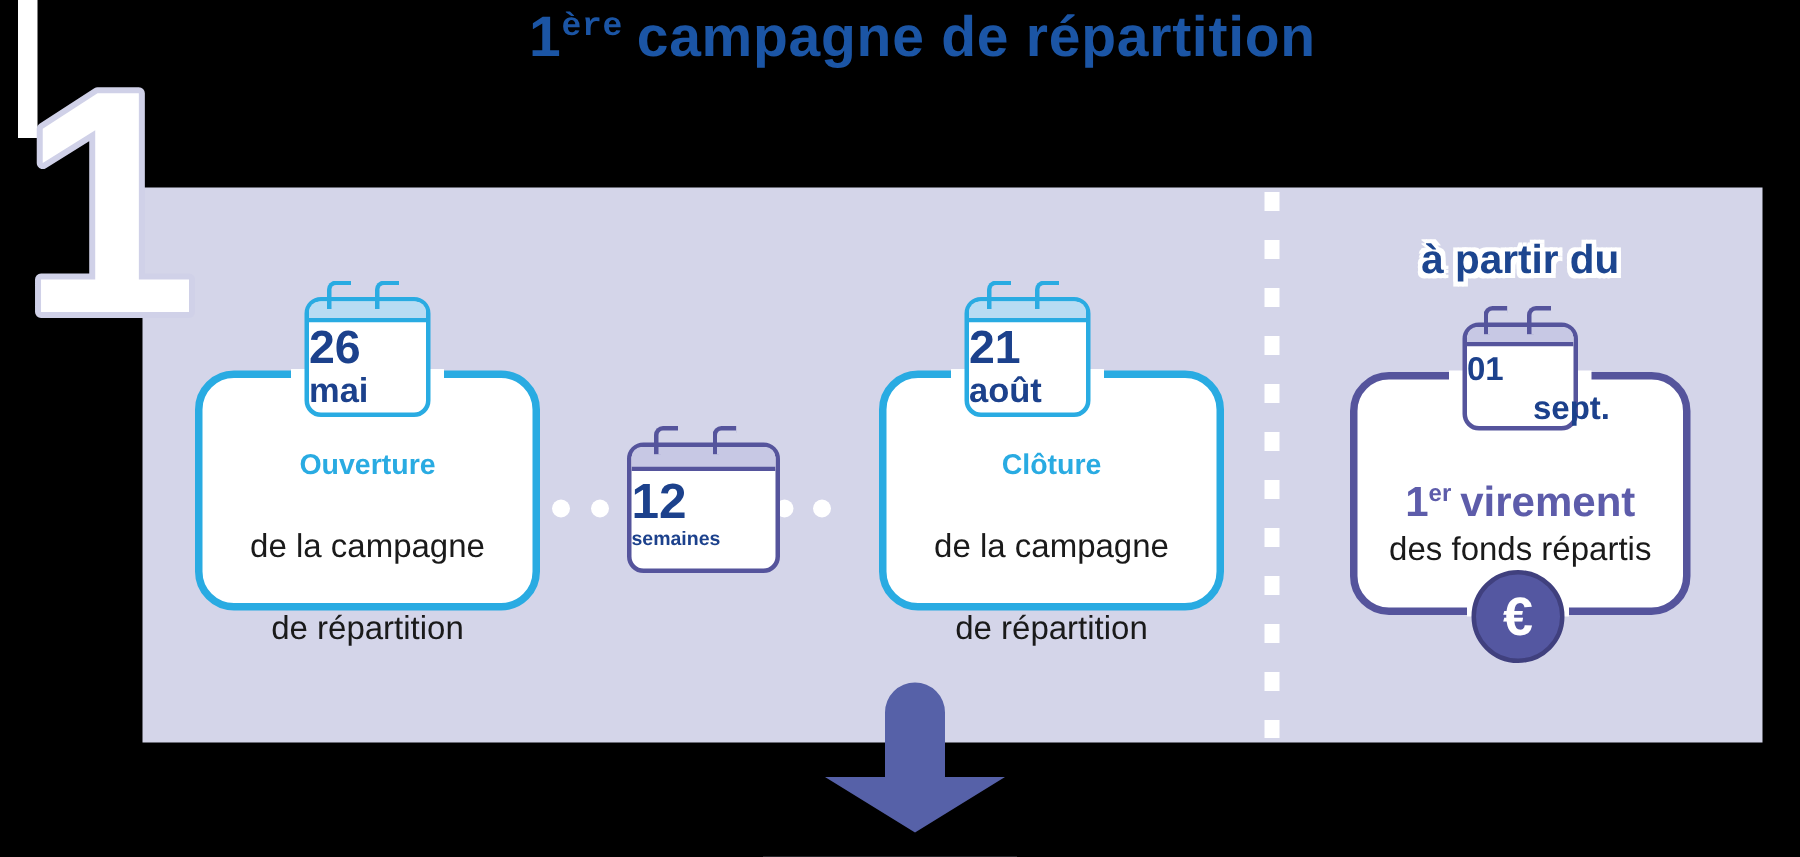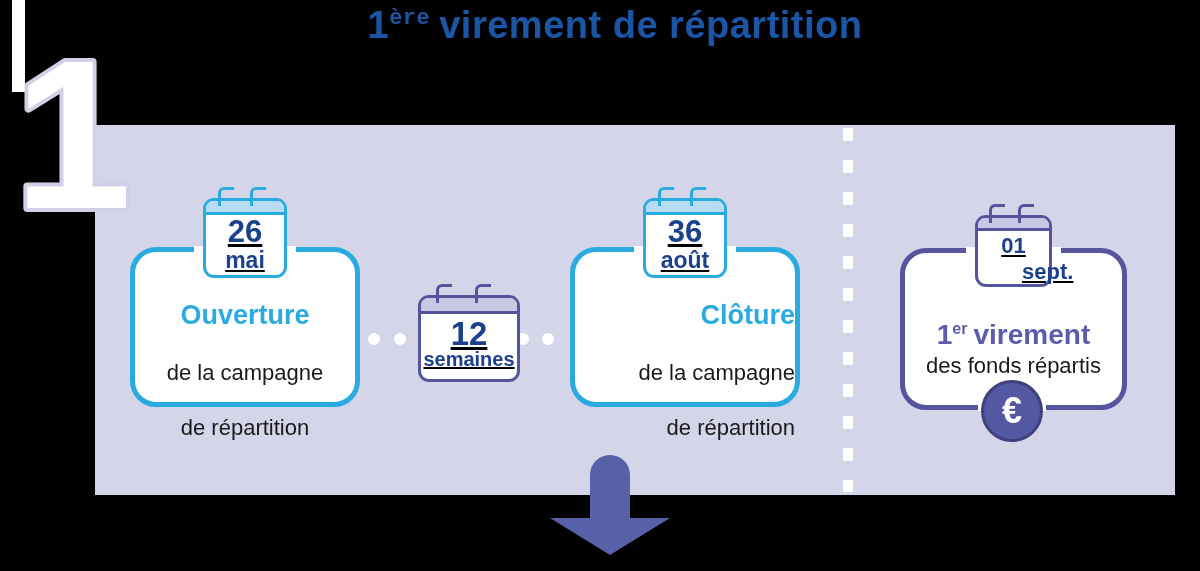--- a/index.html
+++ b/index.html
@@ -33,22 +33,22 @@
     background:repeating-linear-gradient(180deg,#ffffff 0 13px, rgba(0,0,0,0) 13px 32px);
   }
 
   
   .card {
     position:absolute; top:247px; width:230px; height:160px; box-sizing:border-box;
     background:#ffffff; border:5px solid #29abe2; border-radius:26px;
     text-align:center; z-index:2;
   }
   #open-card  { left:130px; }
-  #close-card { left:570px;text-align:right; }
-  .card .card-heading { margin-top:48px; font-size:27px; font-weight:bold; color:#29abe2; }
+  #close-card { left:586px; }
+  .card .card-heading { margin-top:48px; font-size:19px; font-weight:bold; color:#29abe2; }
   .card .card-line { font-size:22px; line-height:27px; color:#1a1a1a;margin-top:28px; }
   .card .card-line:first-of-type { margin-top:5px; }
 
   #payment-card {
     position:absolute; left:900px; top:248px; width:227px; height:162px; box-sizing:border-box;
     background:#ffffff; border:5px solid #55549c; border-radius:26px;
     text-align:center; z-index:2;
   }
   #payment-card .card-heading { margin-top:66px; font-size:28px; font-weight:bold; color:#5d5caa; }
   #payment-card .card-heading sup { font-size:16px; vertical-align:10px; }
@@ -58,42 +58,42 @@
   
   .border-mask { position:absolute; background:#ffffff; z-index:3; }
   #mask-open    { left:194px; top:246px; width:102px; height:7px; }
   #mask-close   { left:634px; top:246px; width:102px; height:7px; }
   #mask-payment { left:966px; top:247px; width:95px;  height:7px; }
   #mask-coin    { left:978px; top:404px; width:68px;  height:7px; }
 
   
   .cal {
     position:absolute; box-sizing:border-box; background:#ffffff;
-    border:3px solid #29abe2; border-radius:11px; text-align:center; z-index:4;text-decoration:underline;
+    border:3px solid #29abe2; border-radius:11px; text-align:left; z-index:4;
   }
   .cal .cal-header { height:11px; border-bottom:3px solid #29abe2;
     background:#b8dcf3; border-radius:7px 7px 0 0; }
   .cal .ring { position:absolute; top:-14px; width:13px; height:16px;
     border-left:3px solid #29abe2; border-top:3px solid #29abe2;
     border-top-left-radius:6px; }
   .cal .ring.r1 { left:16%; } .cal .ring.r2 { left:56%; }
   .cal .cal-day { margin-top:1px; font-size:31px; line-height:32px; font-weight:bold; color:#1c418c; }
   .cal .cal-month { font-size:23px; line-height:24px; font-weight:bold; color:#1c418c; }
 
   #open-calendar  { left:203px; top:198px; width:84px; height:80px; }
   #close-calendar { left:643px; top:198px; width:84px; height:80px; }
 
   .cal.purple, .cal.purple .cal-header { border-color:#55549c; }
   .cal.purple .cal-header { background:#c7c8e4; }
   .cal.purple .ring { border-color:#55549c; }
 
   #duration-calendar { left:418px; top:295px; width:102px; height:87px; }
   #duration-calendar .cal-header { height:13px; }
   #duration-calendar .cal-day { margin-top:3px; font-size:33px; line-height:33px; }
-  #duration-calendar .cal-month { font-size:20px; line-height:18px; }
+  #duration-calendar .cal-month { font-size:13px; line-height:18px; }
 
   #payment-calendar { left:975px; top:215px; width:77px; height:72px; }
   #payment-calendar .cal-header { height:10px; }
   #payment-calendar .cal-day { margin-top:0; font-size:22px; line-height:29px; }
   #payment-calendar .cal-month { font-size:22px; line-height:23px;margin-left:44px; }
 
   
   .dot { position:absolute; top:333px; width:12px; height:12px; border-radius:50%;
     background:#ffffff; z-index:3; }
   #dot-1 { left:368px; } #dot-2 { left:394px; }
@@ -117,21 +117,21 @@
 
   
   #down-arrow { position:absolute; left:540px; top:450px; z-index:2; }
 </style>
 </head>
 <body>
 
 <div id="stage">
 
   <div id="page-title">
-    <span>1</span><sup>ère</sup><span class="title-text">virement de répartition</span>
+    <span>1</span><sup>ère</sup><span class="title-text">campagne de répartition</span>
   </div>
 
   <svg id="big-one" width="130" height="230" viewBox="0 0 130 230">
     <rect x="12" y="0" width="13" height="92" fill="#ffffff"></rect>
     <text x="14" y="208" font-family="Liberation Sans, sans-serif" font-size="212" font-weight="bold" fill="#ffffff" stroke="#d0d1e8" stroke-width="8" paint-order="stroke" stroke-linejoin="round">1</text>
   </svg>
 
   <div id="campaign-panel"></div>
 
   <div id="divider"></div>
@@ -141,20 +141,21 @@
     <div class="card-line">de la campagne</div>
     <div class="card-line">de répartition</div>
   </div>
 
   <div id="close-card" class="card">
     <div class="card-heading">Clôture</div>
     <div class="card-line">de la campagne</div>
     <div class="card-line">de répartition</div>
   </div>
 
+  <div id="payment-label">à partir du</div>
   <div id="payment-card">
     <div class="card-heading">
       <span>1</span><sup>er</sup><span class="word">virement</span>
     </div>
     <div class="card-line">des fonds répartis</div>
   </div>
 
   <div id="mask-open" class="border-mask"></div>
   <div id="mask-close" class="border-mask"></div>
   <div id="mask-payment" class="border-mask"></div>
@@ -173,21 +174,21 @@
     <span class="ring r2"></span>
     <div class="cal-header"></div>
     <div class="cal-day">12</div>
     <div class="cal-month">semaines</div>
   </div>
 
   <div id="close-calendar" class="cal">
     <span class="ring r1"></span>
     <span class="ring r2"></span>
     <div class="cal-header"></div>
-    <div class="cal-day">36</div>
+    <div class="cal-day">21</div>
     <div class="cal-month">août</div>
   </div>
 
   <div id="payment-calendar" class="cal purple">
     <span class="ring r1"></span>
     <span class="ring r2"></span>
     <div class="cal-header"></div>
     <div class="cal-day">01</div>
     <div class="cal-month">sept.</div>
   </div>

